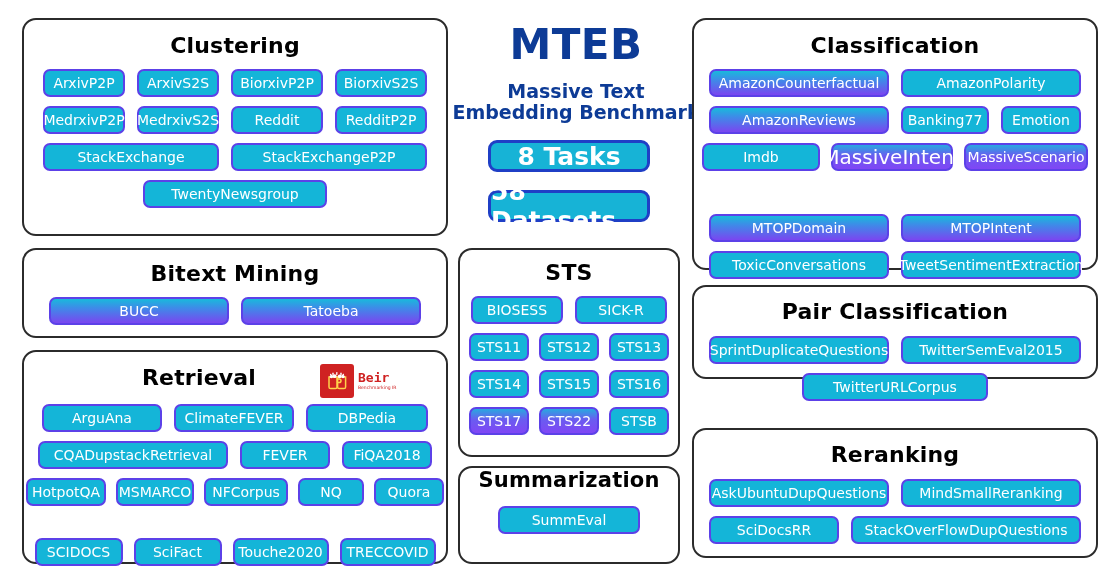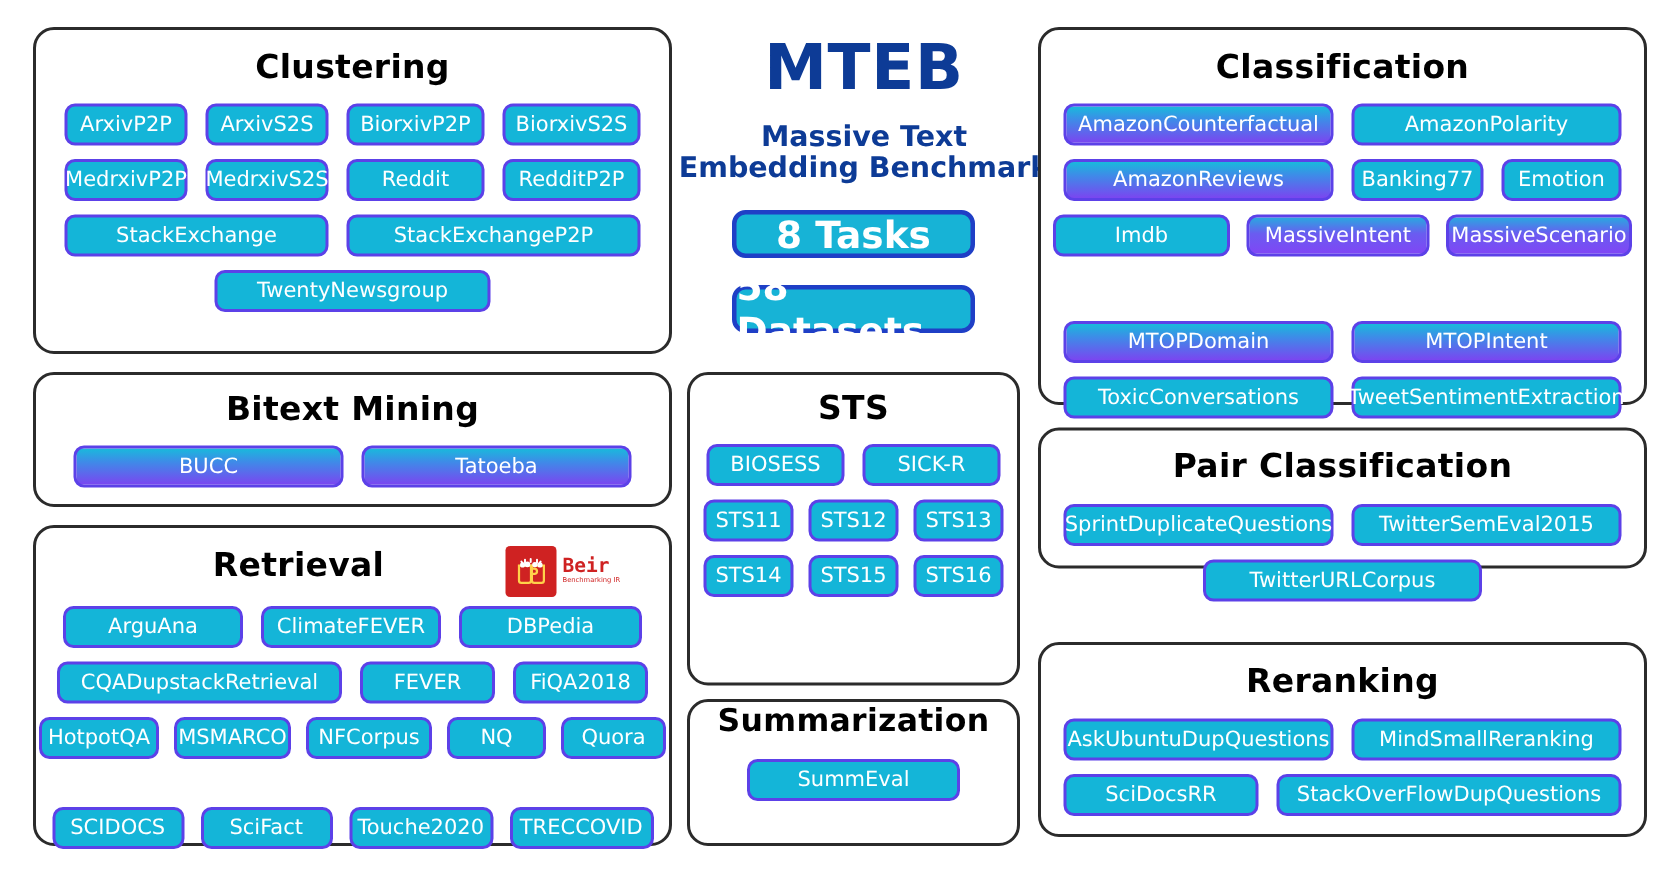--- a/index.html
+++ b/index.html
@@ -177,21 +177,21 @@
       <div class="row" style="gap:12px;">
         <div class="chip grad" style="width:180px; height:28px; font-size:14px;">BUCC</div>
         <div class="chip grad" style="width:180px; height:28px; font-size:14px;">Tatoeba</div>
       </div>
     </div>
   </div>
 
   <div class="panel" style="left:22px; top:350px; width:426px; height:214px;">
     <div class="panel-title title-lg" style="margin-top:13px; padding-right:72px;">Retrieval</div>
 
-    <div class="beir-logo" style="left:313px; top:12px;align-items:center;">
+    <div class="beir-logo" style="left:296px; top:12px;align-items:center;">
       <div class="beir-mark">
         <svg width="26" height="26" viewBox="0 0 26 26" aria-hidden="true">
           <g fill="none" stroke="#ffd24a" stroke-width="1.5">
             <path d="M5 9 h8 v10 a1.6 1.6 0 0 1 -1.6 1.6 h-4.8 A1.6 1.6 0 0 1 5 19 Z"></path>
             <path d="M13 11 h2.2 a1.8 1.8 0 0 1 0 3.6 H13"></path>
             <path d="M13.6 9 h8 v10 a1.6 1.6 0 0 1 -1.6 1.6 h-4.8 A1.6 1.6 0 0 1 13.6 19 Z"></path>
           </g>
           <g stroke="#ffffff" stroke-width="1.3" stroke-linecap="round">
             <path d="M9 5.2 v2"></path>
             <path d="M12.8 4.6 v2"></path>
@@ -257,20 +257,25 @@
       <div class="row" style="gap:10px;">
         <div class="chip" style="width:60px; height:28px; font-size:14px;">STS11</div>
         <div class="chip" style="width:60px; height:28px; font-size:14px;">STS12</div>
         <div class="chip" style="width:60px; height:28px; font-size:14px;">STS13</div>
       </div>
       <div class="row" style="gap:10px;">
         <div class="chip" style="width:60px; height:28px; font-size:14px;">STS14</div>
         <div class="chip" style="width:60px; height:28px; font-size:14px;">STS15</div>
         <div class="chip" style="width:60px; height:28px; font-size:14px;">STS16</div>
       </div>
+      <div class="row" style="gap:10px;">
+        <div class="chip grad-deep" style="width:60px; height:28px; font-size:14px;">STS17</div>
+        <div class="chip grad-deep" style="width:60px; height:28px; font-size:14px;">STS22</div>
+        <div class="chip" style="width:60px; height:28px; font-size:14px;">STSB</div>
+      </div>
     </div>
   </div>
 
   <div class="panel" style="left:458px; top:466px; width:222px; height:98px;">
     <div class="panel-title title-md" style="">Summarization</div>
     <div class="rows" style="margin-top:14px;">
       <div class="row">
         <div class="chip" style="width:142px; height:28px; font-size:14px;">SummEval</div>
       </div>
     </div>
@@ -283,21 +288,21 @@
         <div class="chip grad" style="width:180px; height:28px; font-size:14px;">AmazonCounterfactual</div>
         <div class="chip" style="width:180px; height:28px; font-size:14px;">AmazonPolarity</div>
       </div>
       <div class="row" style="gap:12px;">
         <div class="chip grad" style="width:180px; height:28px; font-size:14px;">AmazonReviews</div>
         <div class="chip" style="width:88px; height:28px; font-size:14px;">Banking77</div>
         <div class="chip" style="width:80px; height:28px; font-size:14px;">Emotion</div>
       </div>
       <div class="row" style="gap:11px;">
         <div class="chip" style="width:118px; height:28px; font-size:14px;">Imdb</div>
-        <div class="chip grad-deep" style="width:122px; height:28px; font-size:14px;">MassiveIntent</div>
+        <div class="chip grad-deep" style="width:122px; height:28px; font-size:20px;">MassiveIntent</div>
         <div class="chip grad-deep" style="width:124px; height:28px; font-size:14px;">MassiveScenario</div>
       </div>
       <div class="row" style="gap:12px;margin-top:34px;">
         <div class="chip grad" style="width:180px; height:28px; font-size:14px;">MTOPDomain</div>
         <div class="chip grad" style="width:180px; height:28px; font-size:14px;">MTOPIntent</div>
       </div>
       <div class="row" style="gap:12px;">
         <div class="chip" style="width:180px; height:28px; font-size:14px;">ToxicConversations</div>
         <div class="chip" style="width:180px; height:28px; font-size:14px;">TweetSentimentExtraction</div>
       </div>

